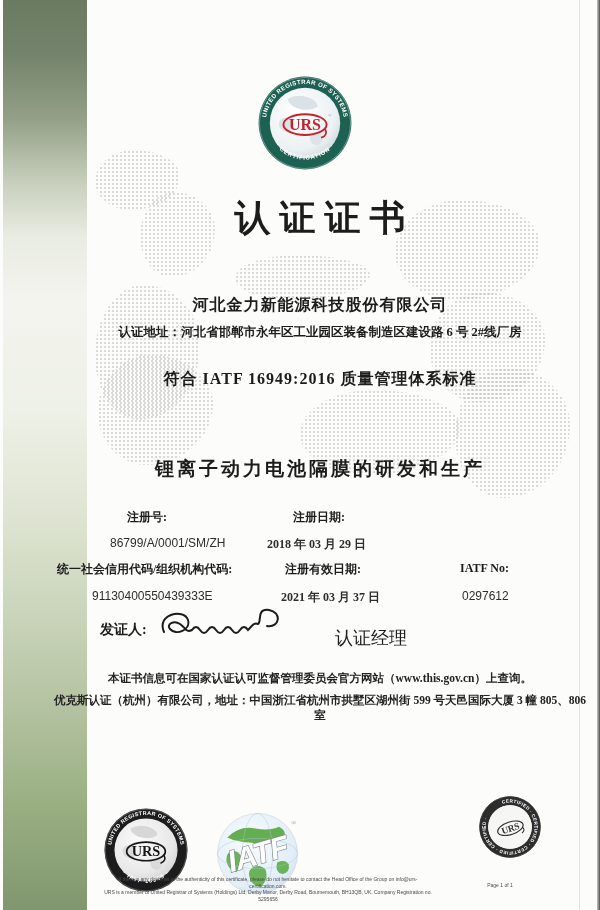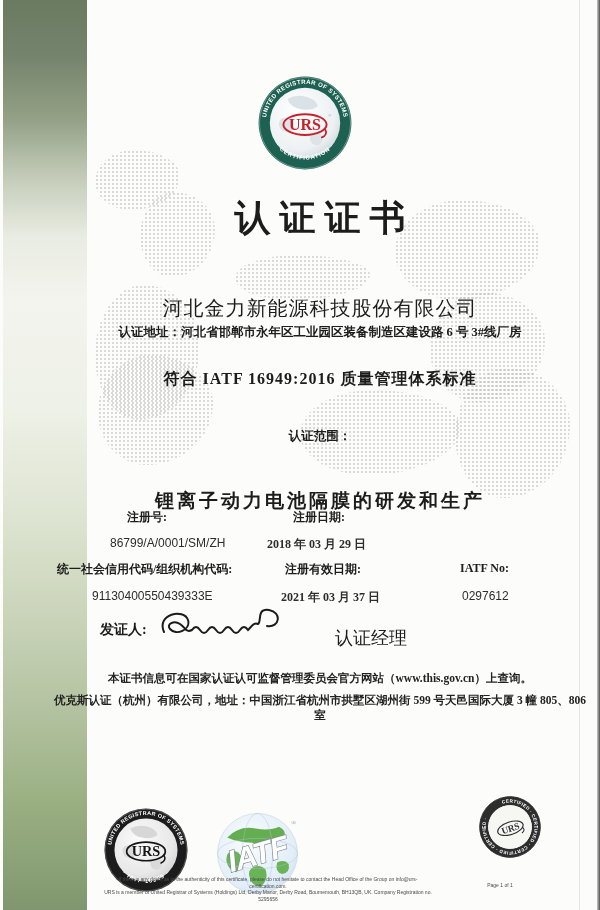--- a/index.html
+++ b/index.html
@@ -19,25 +19,25 @@
   .dots{position:absolute;z-index:1;opacity:.5;
     background-image:radial-gradient(#b5b5b3 .7px,transparent .9px);
     background-size:4px 4px;
     border-radius:46% 54% 58% 42% / 52% 44% 56% 48%;}
 
   .c{position:absolute;left:50px;right:10px;text-align:center;z-index:3;color:#1c1c1c;}
   .abs{position:absolute;z-index:3;color:#1c1c1c;white-space:nowrap;}
 
   .title{top:194px;font-size:36px;font-weight:bold;letter-spacing:9px;text-indent:9px;}
   .awarded{top:260px;font-size:11px;letter-spacing:2px;color:#2a2a2a;}
-  .company{top:295px;font-size:20px;font-weight:normal;letter-spacing:1px;text-align:center;}
+  .company{top:295px;font-size:16px;font-weight:bold;letter-spacing:1px;text-align:center;}
   .address{top:324px;font-size:12.5px;font-weight:bold;}
   .standard{top:369px;font-size:16px;font-weight:bold;letter-spacing:1px;}
   .scope-label{top:428px;font-size:12.5px;font-weight:bold;}
-  .scope{top:456px;font-size:19px;font-weight:bold;letter-spacing:3px;margin-top:32px;}
+  .scope{top:456px;font-size:19px;font-weight:bold;letter-spacing:3px;}
 
   .field-label{font-size:12px;font-weight:bold;}
   .field-value{font-size:12px;font-family:"Liberation Sans","DejaVu Sans",sans-serif;color:#2d2d2d;}
   .date-value{font-size:12px;font-weight:bold;color:#2d2d2d;}
 
   .issuer-label{left:100px;top:621px;font-size:14px;font-weight:bold;}
   .issuer-title{left:335px;top:626px;font-size:18px;}
 
   .note{font-size:11.5px;font-weight:bold;color:#222;}
   .note1{top:671px;}
@@ -94,23 +94,22 @@
       </text>
       <ellipse cx="60" cy="62" rx="27" ry="13" fill="none" stroke="#c6222e" stroke-width="2.4"></ellipse>
       <path d="M85 67 q4 8 -4 11" fill="none" stroke="#c6222e" stroke-width="2.2" stroke-linecap="round"></path>
       <text x="60" y="69" text-anchor="middle" font-size="20" font-weight="bold" fill="#c6222e" font-family="'Liberation Serif',serif">URS</text>
       <text x="89" y="52" font-size="5" fill="#8fa5a0">®</text>
     </svg>
   </div>
 
   <div class="c title">认证证书</div>
   <div class="c company">河北金力新能源科技股份有限公司</div>
-  <div class="c address">认证地址：河北省邯郸市永年区工业园区装备制造区建设路 6 号 3#线厂房</div>
+  <div class="c address">认证地址：河北省邯郸市永年区工业园区装备制造区建设路 6 号 2#线厂房</div>
   <div class="c standard">符合 IATF 16949:2016 质量管理体系标准</div>
-  <div class="c scope-label">认证范围：</div>
   <div class="c scope">锂离子动力电池隔膜的研发和生产</div>
 
   <div class="abs field-label" style="left:127px;top:509px;">注册号:</div>
   <div class="abs field-label" style="left:293px;top:509px;">注册日期:</div>
   <div class="abs field-value" style="left:110px;top:536px;">86799/A/0001/SM/ZH</div>
   <div class="abs date-value" style="left:267px;top:536px;">2018 年 03 月 29 日</div>
 
   <div class="abs field-label" style="left:57px;top:561px;">统一社会信用代码/组织机构代码:</div>
   <div class="abs field-label" style="left:285px;top:561px;">注册有效日期:</div>
   <div class="abs field-label" style="left:460px;top:561px;">IATF No:</div>

